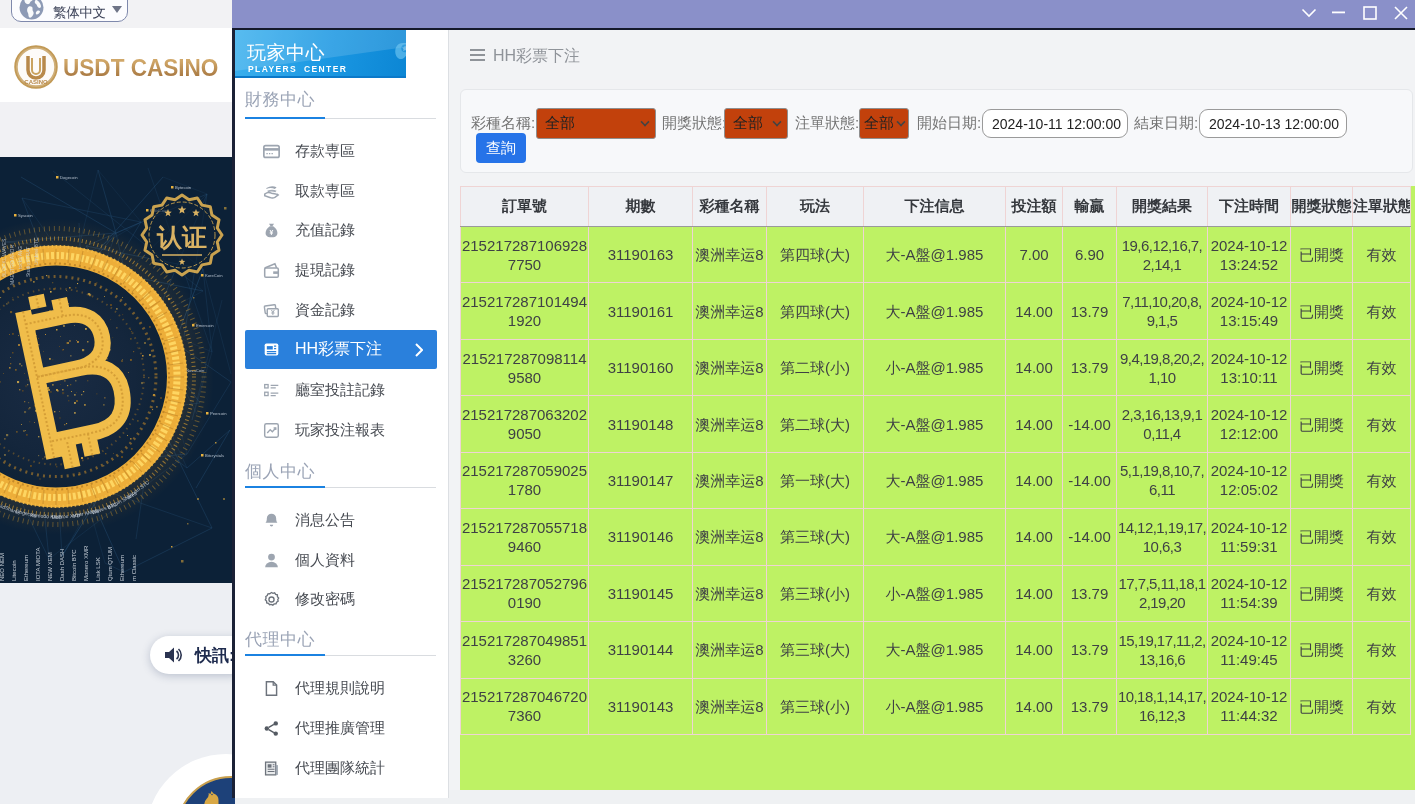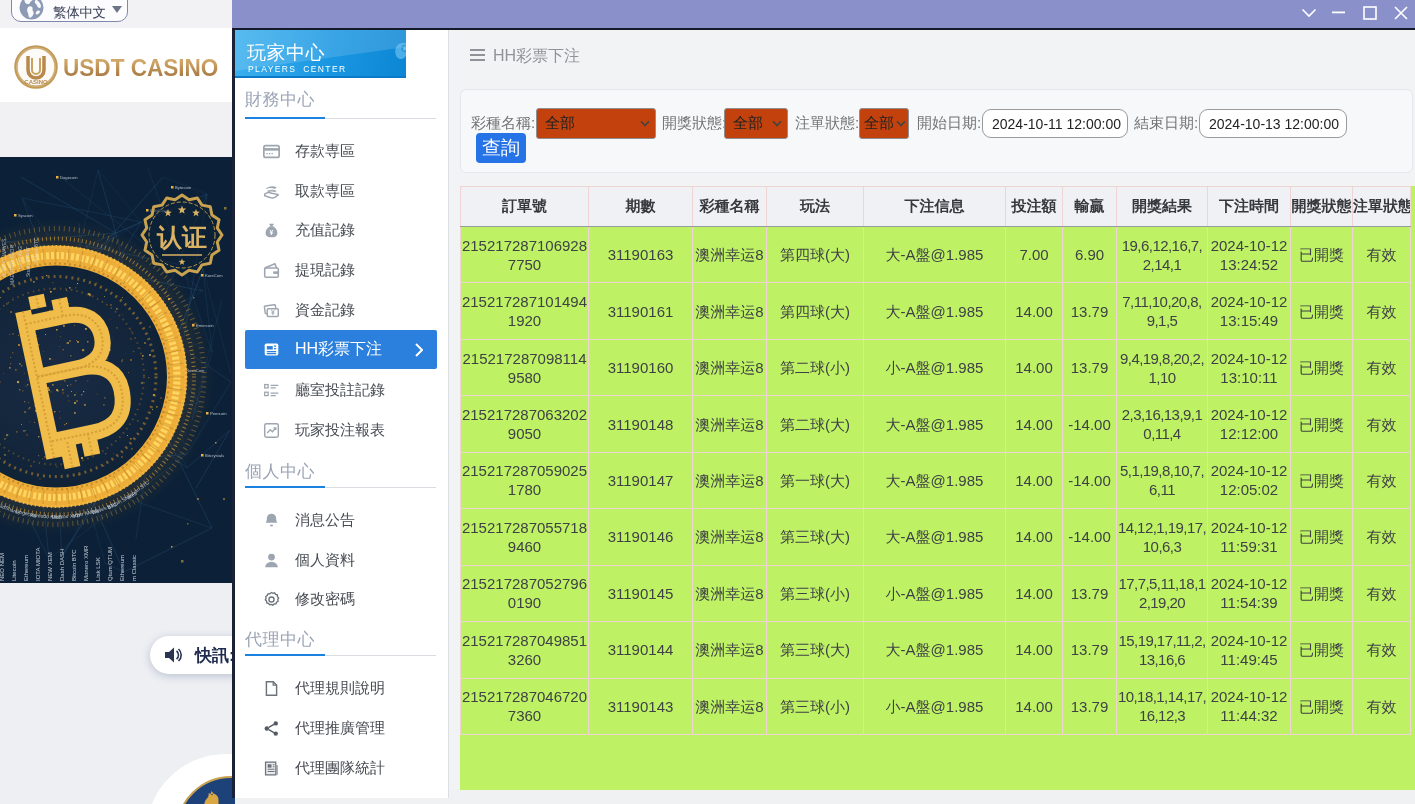--- a/index.html
+++ b/index.html
@@ -24,21 +24,21 @@
 
 #win{left:232px;top:0;width:1183px;height:804px}
 .titlebar{left:0;top:0;width:1183px;height:28px;background:#8a90c9}
 .darkline{left:0;top:28px;width:1183px;height:2px;background:#151a2b}
 .winborder{left:0;top:30px;width:3px;height:768px;background:#1b2136}
 
 .sidebar{left:3px;top:30px;width:214px;height:768px;background:#fff;border-right:1px solid #dcdfe3}
 .sideheader{left:0;top:0;width:171px;height:48px;background:linear-gradient(100deg,#3db1ee 0%,#1a97e2 55%,#0c86d4 100%);border-bottom:2px solid #0b79c9;overflow:hidden}
 .sh-light{left:-40px;top:-42px;width:260px;height:70px;background:rgba(255,255,255,.14);transform:rotate(-8deg)}
 .sh-t1{left:12px;top:10px;font-size:19px;color:#fff;letter-spacing:0.5px}
-.sh-t2{left:13px;top:34px;font-size:8.5px;font-weight:normal;color:#fff;letter-spacing:1.4px;word-spacing:3px}
+.sh-t2{left:13px;top:34px;font-size:8.5px;font-weight:bold;color:#fff;letter-spacing:1.4px;word-spacing:3px}
 .sec-title{left:10px;font-size:17px;color:#9aa3b5;letter-spacing:0.5px}
 .rule{left:10px;width:191px;height:1px;background:#d9dce0}
 .rule i{position:absolute;left:0;top:-1px;width:80px;height:2px;background:#1b82e1}
 .mitem{left:0;width:213px;height:40px;display:flex;align-items:center}
 .mico{width:17px;height:17px;margin-left:28px;flex:none}
 .mtxt{font-size:15px;color:#474b52;margin-left:15px}
 .sel{left:10px;width:192px;height:39px;background:#2a80dc;border-radius:2px;display:flex;align-items:center}
 .sel .mico{margin-left:18px}
 .sel .mtxt{color:#fff;font-size:16px}
 .arr2{position:absolute;right:14px;top:13px}
@@ -46,21 +46,21 @@
 
 .main{left:217px;top:30px;width:966px;height:774px;background:#f2f3f5}
 .ham{left:21px;top:19px;width:15px;height:12px;border-top:2px solid #8f9399;border-bottom:2px solid #8f9399}
 .ham i{position:absolute;left:0;top:3px;width:15px;height:2px;background:#8f9399}
 .crumbtxt{left:44px;top:16px;font-size:16px;color:#8f9399}
 .fpanel{left:11px;top:59px;width:953px;height:84px;background:#f7f8fa;border:1px solid #e5e7ea;border-radius:6px}
 .flab{position:absolute;top:6px;font-size:15px;color:#737373}
 .fsel{position:absolute;top:0;height:31px;background:#c2410c;border:1px solid #8f8f8f;border-radius:3px;font-size:15px;color:#222;padding-left:8px;display:flex;align-items:center}
 .fsel .sc{position:absolute;right:6px;top:11px;width:8px;height:8px;border-right:2px solid #444;border-bottom:2px solid #444;transform:rotate(45deg) scale(.8);margin-top:-2px}
 .finp{position:absolute;top:1px;height:29px;background:#fff;border:1px solid #9a9a9a;border-radius:9px;font-size:14px;white-space:nowrap;color:#222;padding-left:9px;display:flex;align-items:center}
-.fbtn{left:15px;top:43px;width:50px;height:30px;background:#2673e8;border-radius:4px;color:#fff;font-size:19px;display:flex;align-items:center;justify-content:center}
+.fbtn{left:15px;top:43px;width:50px;height:30px;background:#2673e8;border-radius:4px;color:#fff;font-size:15px;display:flex;align-items:center;justify-content:center}
 .twrap{left:11px;top:156px;width:955px;height:604px;background:#bef264}
 table{border-collapse:collapse;table-layout:fixed;width:951px}
 th,td{border:1px solid #efd4d4;text-align:center;vertical-align:middle;overflow:hidden}
 thead th{white-space:nowrap;padding:0;height:40px;background:#eff1f4;font-size:15px;color:#35383d;font-weight:bold;border-bottom:1px solid #9a9a9a}
 tbody td{height:56.45px;font-size:15px;color:#3f4145;line-height:19px;white-space:nowrap}
 td.sq{letter-spacing:-0.55px}
 .bstrip{left:0;top:760px;width:966px;height:14px;background:#eff1f3}
 </style></head>
 <body>
 <div class="abs" id="leftpage">

